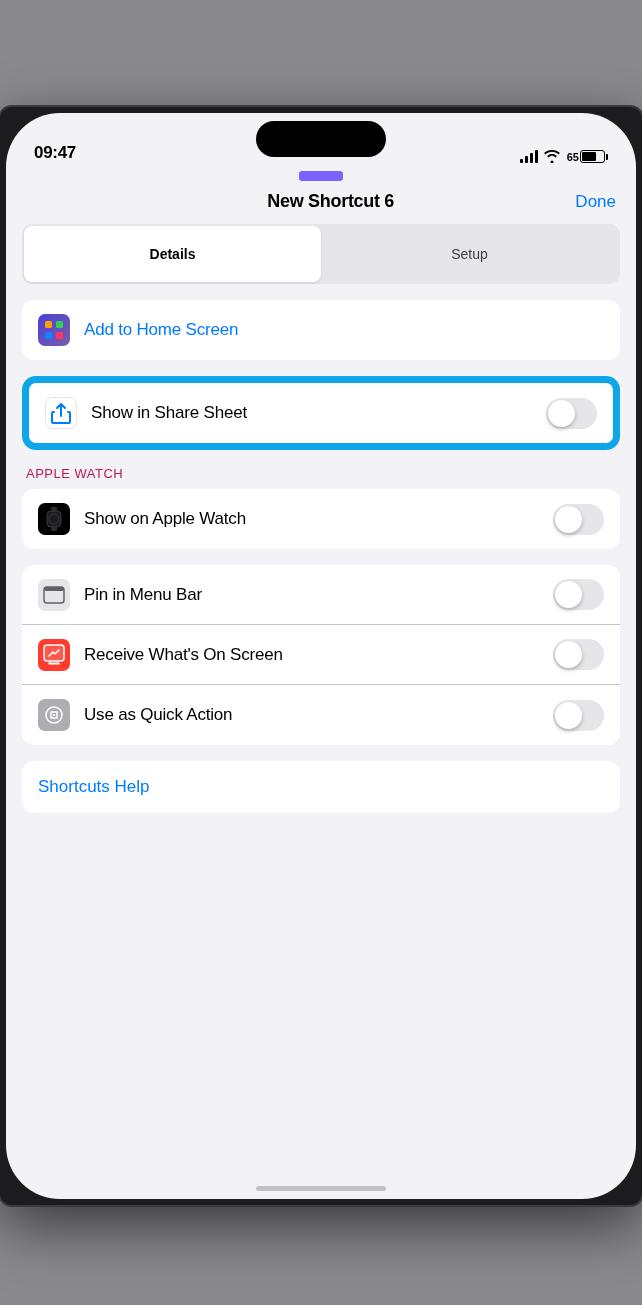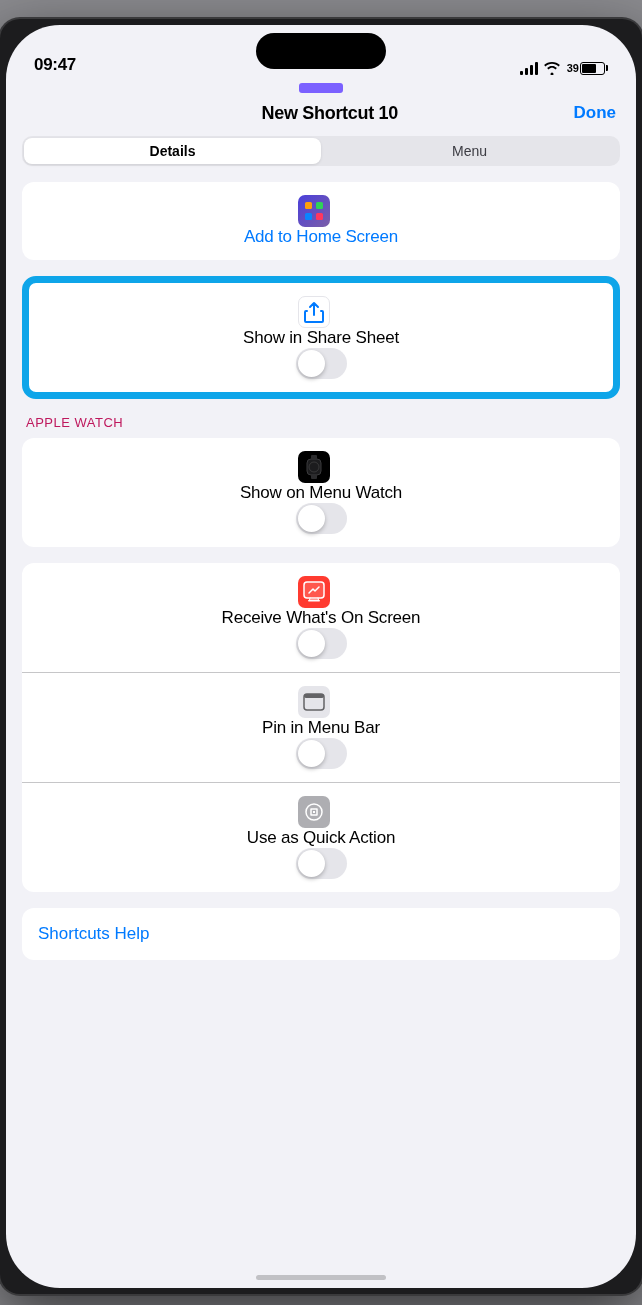--- a/index.html
+++ b/index.html
@@ -8,23 +8,23 @@
       background: #8a8a8e;
       display: flex;
       justify-content: center;
       align-items: center;
       min-height: 100vh;
       font-family: -apple-system, BlinkMacSystemFont, 'SF Pro Display', 'Helvetica Neue', sans-serif;
     }
 
     .phone-frame {
       width: 642px;
-      height: 1275px;
+      height: 1098px;
       background: #1c1c1e;
-      border-radius: 20px;
+      border-radius: 12px;
       position: relative;
       overflow: hidden;
       box-shadow: 0 0 0 2px #3a3a3c, 0 20px 60px rgba(0,0,0,0.6);
       margin-top: 7px;
     }
 
     
     .phone-frame::before {
       content: '';
       position: absolute;
@@ -169,39 +169,39 @@
 
     .nav-title {
       font-size: 18px;
       font-weight: 700;
       color: #000;
       letter-spacing: -0.3px;
     }
 
     .nav-done {
       font-size: 17px;
-      font-weight: 700;
+      font-weight: 400;
       color: #007aff;
       cursor: pointer;
     }
 
     
     .tab-bar {
       display: flex;
       margin: 0 16px 16px;
       background: #e5e5ea;
       border-radius: 10px;
       padding: 2px;
       flex-shrink: 0;
     }
 
     .tab-item {
       flex: 1;
       text-align: center;
-      padding: 5px 4px;
+      padding: 20px 4px;
       font-size: 14px;
       font-weight: 500;
       color: #3c3c43;
       cursor: pointer;
       border-radius: 8px;
     }
 
     .tab-item.active {
       background: #fff;
       font-weight: 600;
@@ -228,21 +228,20 @@
       border: 7px solid #0ea5e9;
       border-radius: 14px;
     }
 
     .settings-row {
       display: flex;
       align-items: center;
       padding: 13px 16px;
       min-height: 60px;
       border-bottom: 0.5px solid #c6c6c8;
-      flex-direction: column;
     }
 
     .settings-row:last-child {
       border-bottom: none;
     }
 
     .row-icon {
       width: 32px;
       height: 32px;
       border-radius: 7px;
@@ -376,42 +375,42 @@
           <div class="signal-bar" style="height:13px"></div>
         </div>
 
         <svg width="16" height="13" viewBox="0 0 16 13">
           <path d="M8 10.5a1.5 1.5 0 110 3 1.5 1.5 0 010-3z" fill="#000"></path>
           <path d="M4.5 7.5C5.7 6.3 6.8 5.8 8 5.8s2.3.5 3.5 1.7l1.4-1.4C11.4 4.6 9.8 4 8 4s-3.4.6-4.9 2.1l1.4 1.4z" fill="#000"></path>
           <path d="M1.5 4.5C3.3 2.7 5.5 1.8 8 1.8s4.7.9 6.5 2.7l1.4-1.4C13.8 1.1 11.1 0 8 0S2.2 1.1.1 3.1l1.4 1.4z" fill="#000"></path>
         </svg>
 
         <div class="battery-icon">
-          <span class="battery-text">39</span>
+          <span class="battery-text">65</span>
           <div class="battery-body">
             <div class="battery-fill"></div>
           </div>
           <div class="battery-cap"></div>
         </div>
       </div>
     </div>
 
     <div style="display:flex; justify-content:center; margin-bottom:6px;">
       <div class="shortcut-indicator"></div>
     </div>
 
     <div class="nav-bar">
       <div style="width:60px"></div>
-      <span class="nav-title">New Shortcut 10</span>
+      <span class="nav-title">New Shortcut 6</span>
       <span class="nav-done">Done</span>
     </div>
 
     <div class="tab-bar">
       <div class="tab-item active">Details</div>
-      <div class="tab-item">Menu</div>
+      <div class="tab-item">Setup</div>
     </div>
 
     <div class="content">
 
       <div class="settings-section">
         <div class="settings-row">
           <div class="row-icon icon-shortcuts">
 
             <svg width="22" height="22" viewBox="0 0 22 22">
               <rect x="2" y="2" width="7" height="7" rx="1.5" fill="#ff9f0a"></rect>
@@ -444,59 +443,59 @@
         <div class="settings-row">
           <div class="row-icon icon-watch">
 
             <svg width="20" height="24" viewBox="0 0 20 24">
               <rect x="3" y="4" width="14" height="16" rx="4" fill="#1c1c1e" stroke="#3a3a3c" stroke-width="1"></rect>
               <circle cx="10" cy="12" r="5" fill="#1c1c1e" stroke="#555" stroke-width="0.5"></circle>
               <rect x="7" y="0" width="6" height="5" rx="1" fill="#2c2c2e"></rect>
               <rect x="7" y="19" width="6" height="5" rx="1" fill="#2c2c2e"></rect>
             </svg>
           </div>
-          <span class="row-label">Show on Menu Watch</span>
+          <span class="row-label">Show on Apple Watch</span>
           <div class="toggle">
             <div class="toggle-thumb"></div>
           </div>
         </div>
       </div>
 
       <div class="settings-section">
+
+        <div class="settings-row">
+          <div class="row-icon" style="background:#e5e5ea; border-radius:7px;">
+            <svg width="22" height="18" viewBox="0 0 22 18" fill="none">
+              <rect x="1" y="1" width="20" height="16" rx="3" stroke="#636366" stroke-width="1.5" fill="none"></rect>
+              <rect x="1" y="1" width="20" height="4" rx="3" fill="#636366"></rect>
+            </svg>
+          </div>
+          <span class="row-label">Pin in Menu Bar</span>
+          <div class="toggle">
+            <div class="toggle-thumb"></div>
+          </div>
+        </div>
 
         <div class="settings-row">
           <div class="row-icon icon-receive">
             <svg width="22" height="22" viewBox="0 0 22 22" fill="none">
               <rect x="1" y="1" width="20" height="16" rx="3" stroke="#fff" stroke-width="1.5" fill="none"></rect>
               <rect x="1" y="1" width="20" height="16" rx="3" fill="rgba(255,255,255,0.15)"></rect>
               <path d="M6 12l4-4 2 2 4-4" stroke="#fff" stroke-width="1.5" stroke-linecap="round" stroke-linejoin="round"></path>
               <path d="M7 17l-.5 2h9l-.5-2" stroke="#fff" stroke-width="1" stroke-linecap="round"></path>
               <rect x="5" y="19" width="12" height="1.5" rx="0.75" fill="#fff"></rect>
             </svg>
           </div>
           <span class="row-label">Receive What's On Screen</span>
           <div class="toggle">
             <div class="toggle-thumb"></div>
           </div>
         </div>
 
         <div class="settings-row">
-          <div class="row-icon" style="background:#e5e5ea; border-radius:7px;">
-            <svg width="22" height="18" viewBox="0 0 22 18" fill="none">
-              <rect x="1" y="1" width="20" height="16" rx="3" stroke="#636366" stroke-width="1.5" fill="none"></rect>
-              <rect x="1" y="1" width="20" height="4" rx="3" fill="#636366"></rect>
-            </svg>
-          </div>
-          <span class="row-label">Pin in Menu Bar</span>
-          <div class="toggle">
-            <div class="toggle-thumb"></div>
-          </div>
-        </div>
-
-        <div class="settings-row">
           <div class="row-icon" style="background:#aeaeb2; border-radius:7px;">
             <svg width="20" height="20" viewBox="0 0 20 20" fill="none">
               <circle cx="10" cy="10" r="8" stroke="#fff" stroke-width="1.5" fill="none"></circle>
               <path d="M7 7h6v6H7z" stroke="#fff" stroke-width="1.5" stroke-linecap="round" stroke-linejoin="round"></path>
               <path d="M9 9h2v2H9z" fill="#fff"></path>
             </svg>
           </div>
           <span class="row-label">Use as Quick Action</span>
           <div class="toggle">
             <div class="toggle-thumb"></div>

